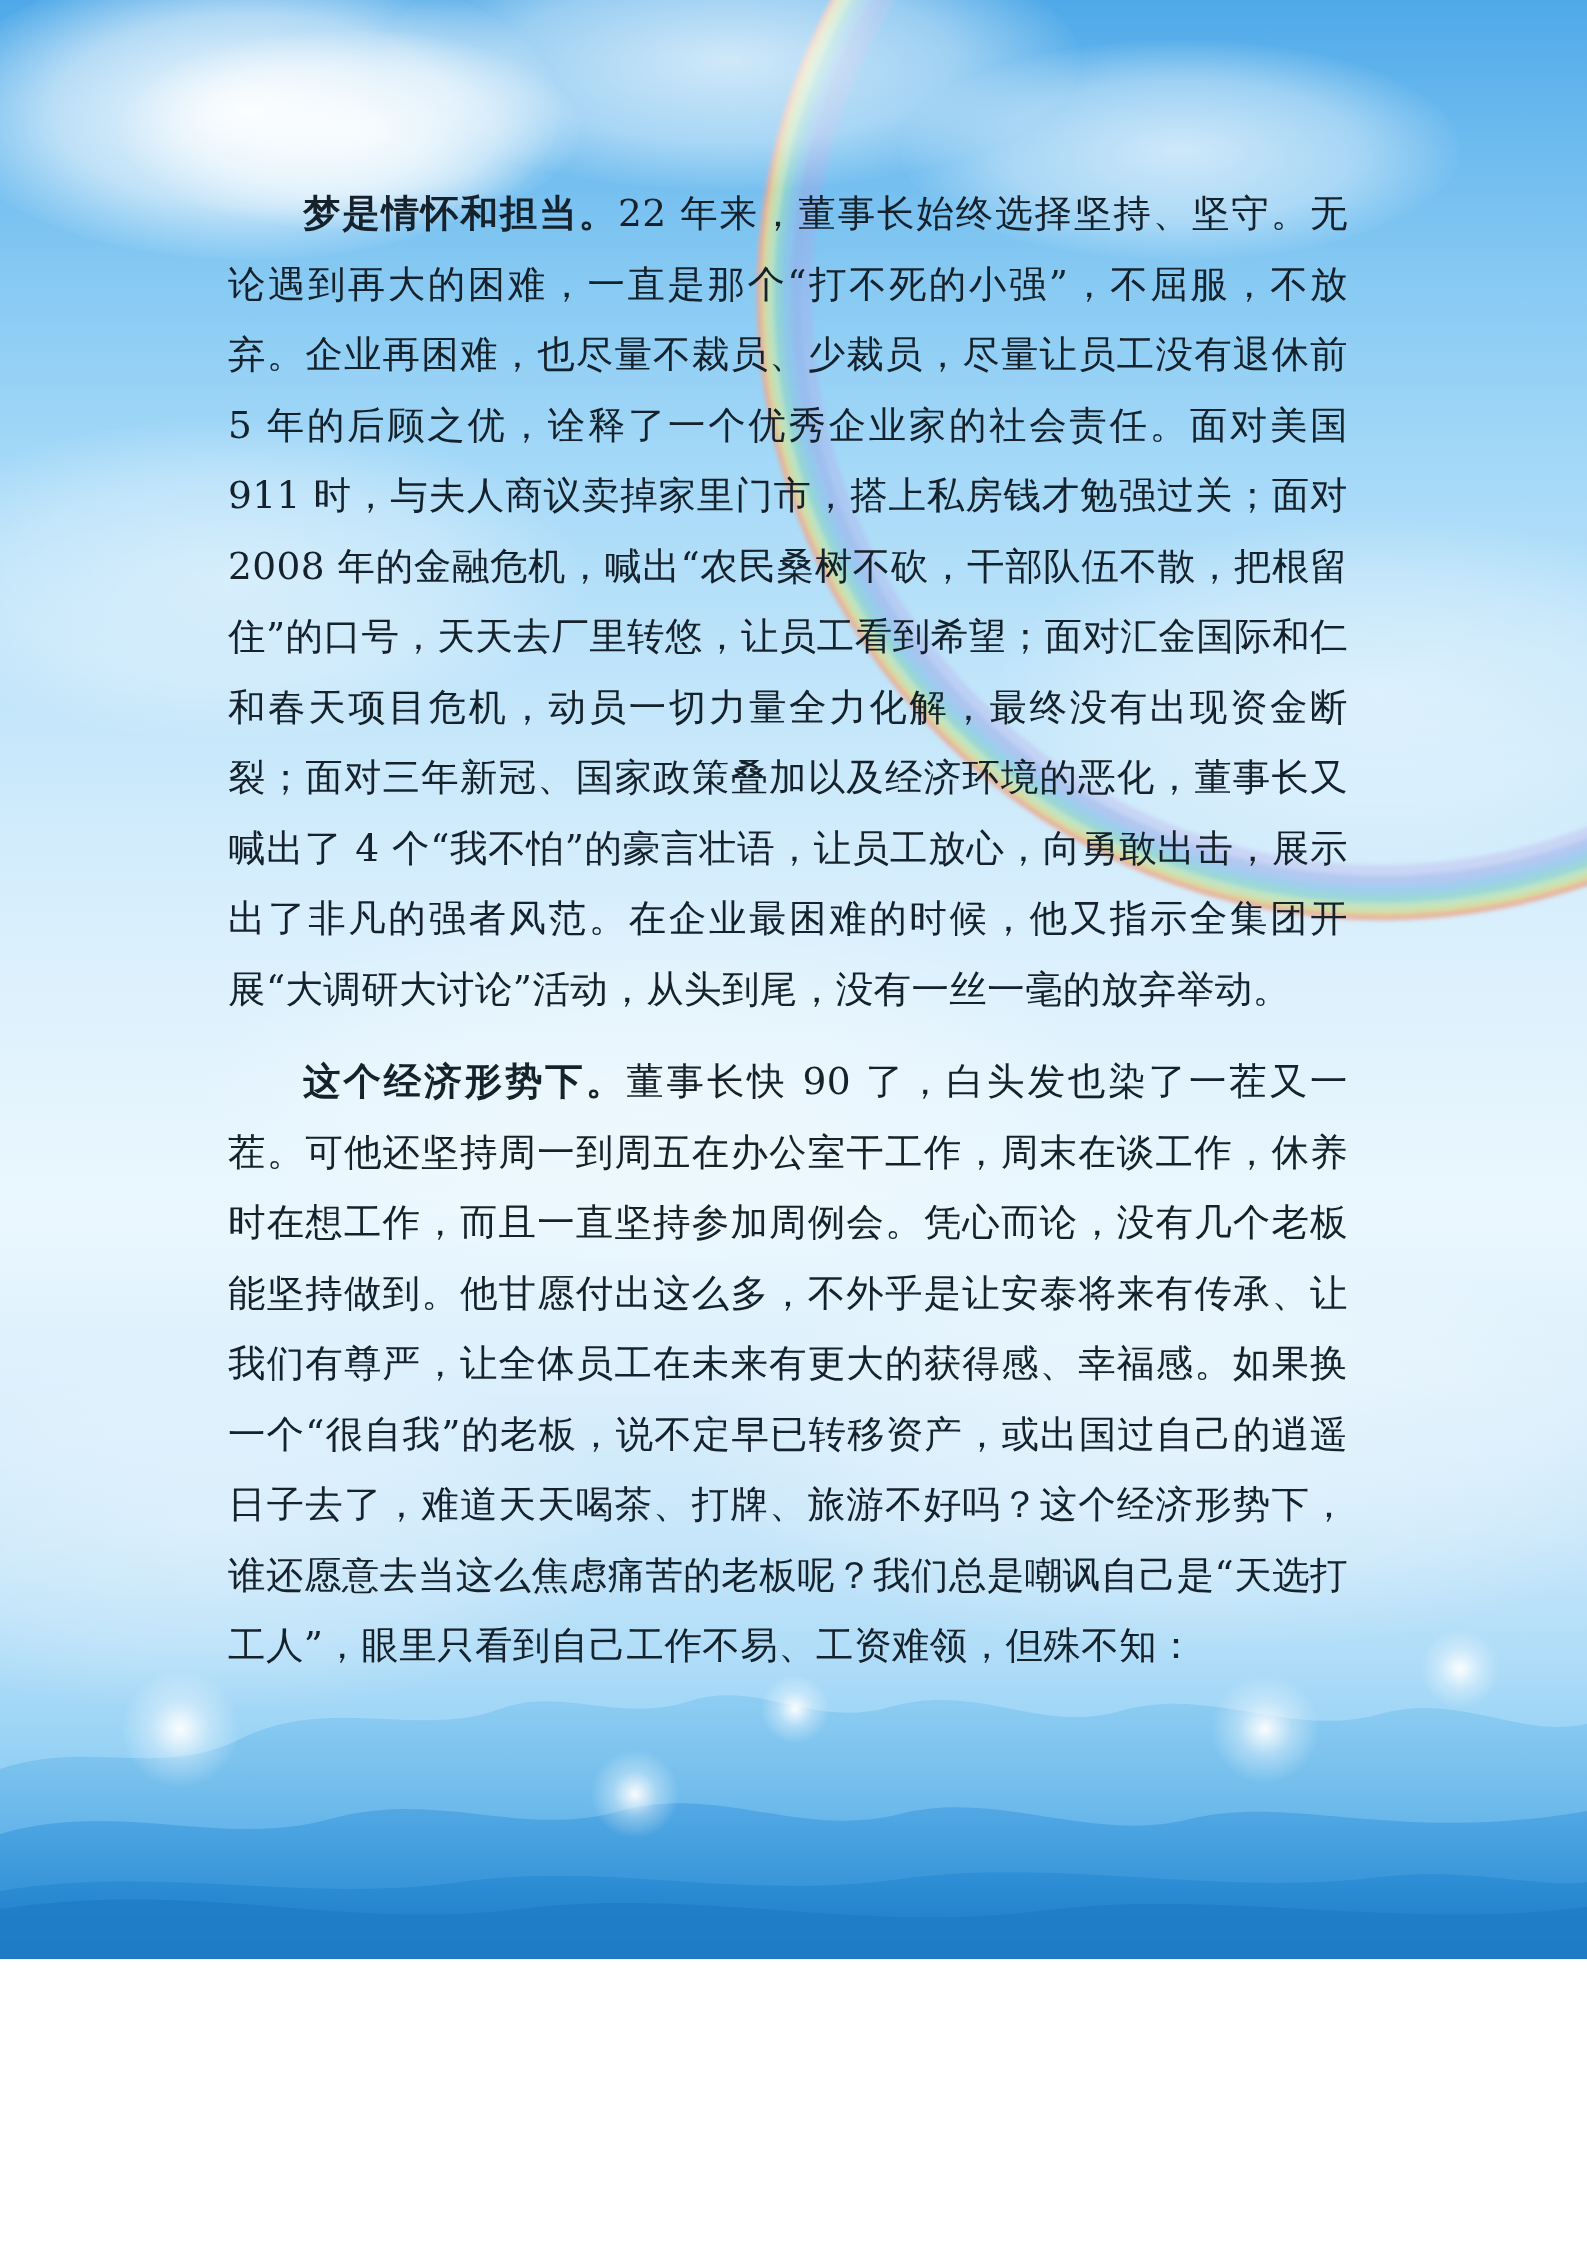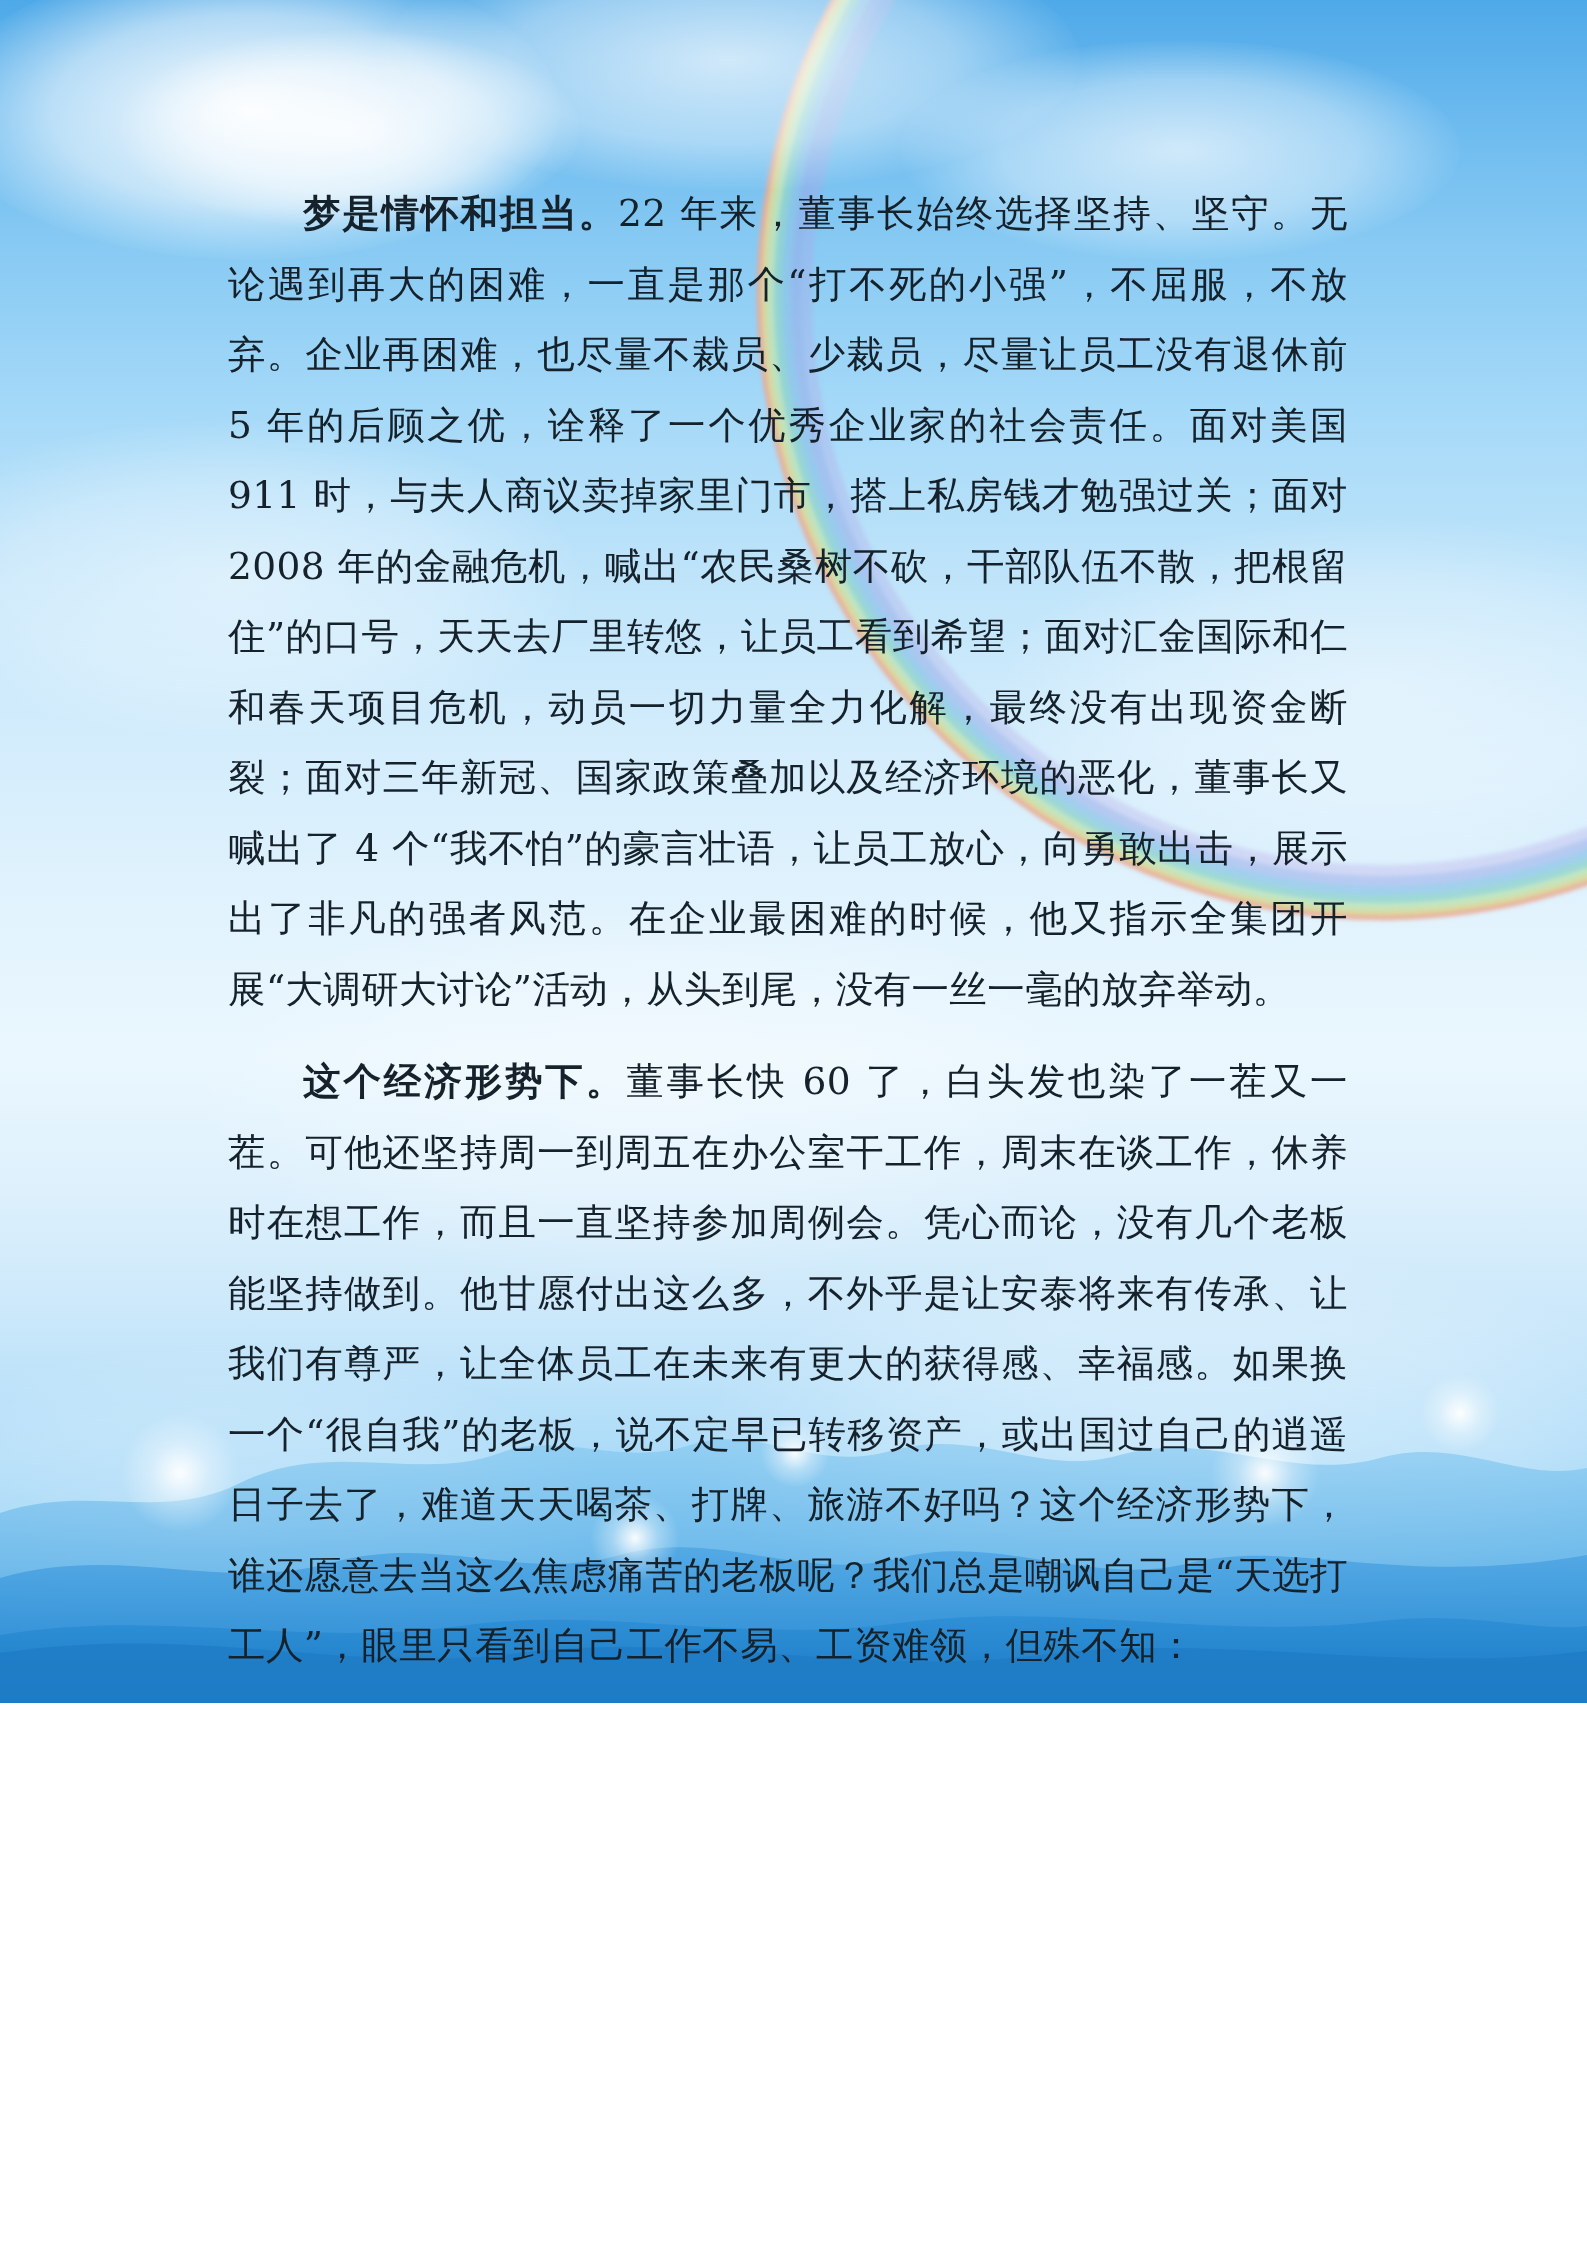--- a/index.html
+++ b/index.html
@@ -10,21 +10,21 @@
     width: 1587px;
     height: 2245px;
     overflow: hidden;
     font-family: "DejaVu Serif", serif;
   }
 
   
   .page {
     position: relative;
     width: 1587px;
-    height: 1703px;
+    height: 1959px;
     overflow: hidden;
     background: linear-gradient(180deg,
         #4fa9e8 0%,
         #68b8ee 6%,
         #86c9f3 14%,
         #a5d9f8 24%,
         #bfe4fa 34%,
         #d4edfc 44%,
         #e2f3fd 54%,
         #eaf7fe 62%,
@@ -158,16 +158,16 @@
   <div class="sparkle s1"></div>
   <div class="sparkle s2"></div>
   <div class="sparkle s3"></div>
   <div class="sparkle s4"></div>
   <div class="sparkle s5"></div>
 
   <div class="content">
 
     <p class="para"><span class="lead">梦是情怀和担当。</span><span>22 年来，董事长始终选择坚持、坚守。无论遇到再大的困难，一直是那个“打不死的小强”，不屈服，不放弃。企业再困难，也尽量不裁员、少裁员，尽量让员工没有退休前 5 年的后顾之优，诠释了一个优秀企业家的社会责任。面对美国 911 时，与夫人商议卖掉家里门市，搭上私房钱才勉强过关；面对 2008 年的金融危机，喊出“农民桑树不砍，干部队伍不散，把根留住”的口号，天天去厂里转悠，让员工看到希望；面对汇金国际和仁和春天项目危机，动员一切力量全力化解，最终没有出现资金断裂；面对三年新冠、国家政策叠加以及经济环境的恶化，董事长又喊出了 4 个“我不怕”的豪言壮语，让员工放心，向勇敢出击，展示出了非凡的强者风范。在企业最困难的时候，他又指示全集团开展“大调研大讨论”活动，从头到尾，没有一丝一毫的放弃举动。</span></p>
 
-    <p class="para"><span class="lead">这个经济形势下。</span><span>董事长快 60 了，白头发也染了一茬又一茬。可他还坚持周一到周五在办公室干工作，周末在谈工作，休养时在想工作，而且一直坚持参加周例会。凭心而论，没有几个老板能坚持做到。他甘愿付出这么多，不外乎是让安泰将来有传承、让我们有尊严，让全体员工在未来有更大的获得感、幸福感。如果换一个“很自我”的老板，说不定早已转移资产，或出国过自己的逍遥日子去了，难道天天喝茶、打牌、旅游不好吗？这个经济形势下，谁还愿意去当这么焦虑痛苦的老板呢？我们总是嘲讽自己是“天选打工人”，眼里只看到自己工作不易、工资难领，但殊不知：</span></p>
+    <p class="para"><span class="lead">这个经济形势下。</span><span>董事长快 90 了，白头发也染了一茬又一茬。可他还坚持周一到周五在办公室干工作，周末在谈工作，休养时在想工作，而且一直坚持参加周例会。凭心而论，没有几个老板能坚持做到。他甘愿付出这么多，不外乎是让安泰将来有传承、让我们有尊严，让全体员工在未来有更大的获得感、幸福感。如果换一个“很自我”的老板，说不定早已转移资产，或出国过自己的逍遥日子去了，难道天天喝茶、打牌、旅游不好吗？这个经济形势下，谁还愿意去当这么焦虑痛苦的老板呢？我们总是嘲讽自己是“天选打工人”，眼里只看到自己工作不易、工资难领，但殊不知：</span></p>
 
   </div>
 </div>
 
 </body></html>

